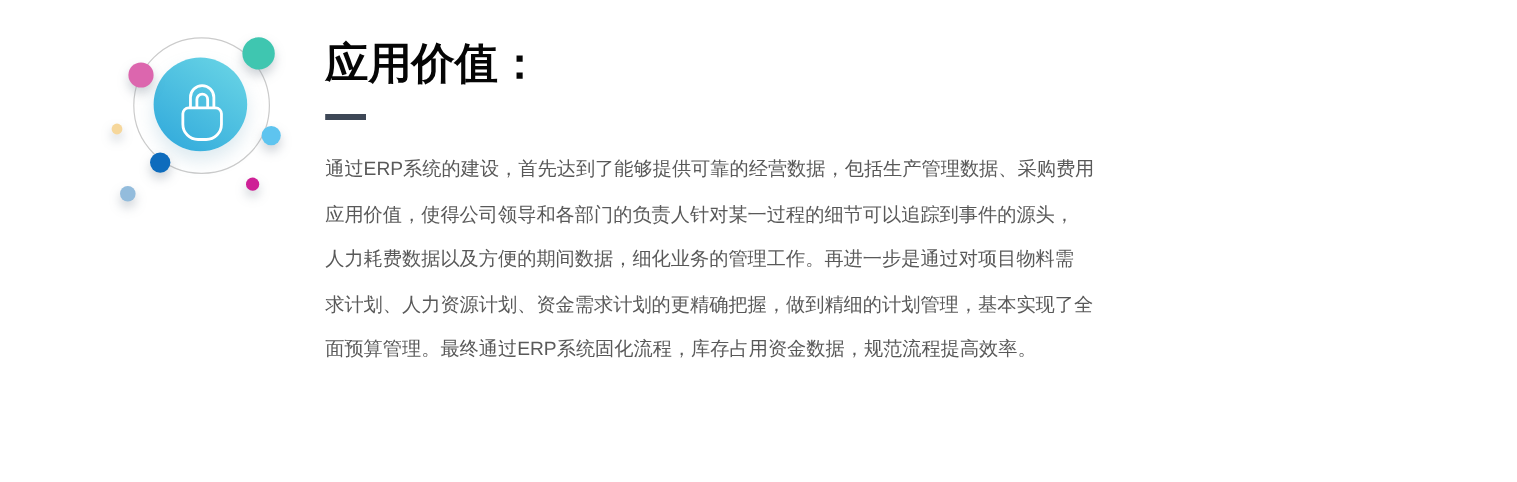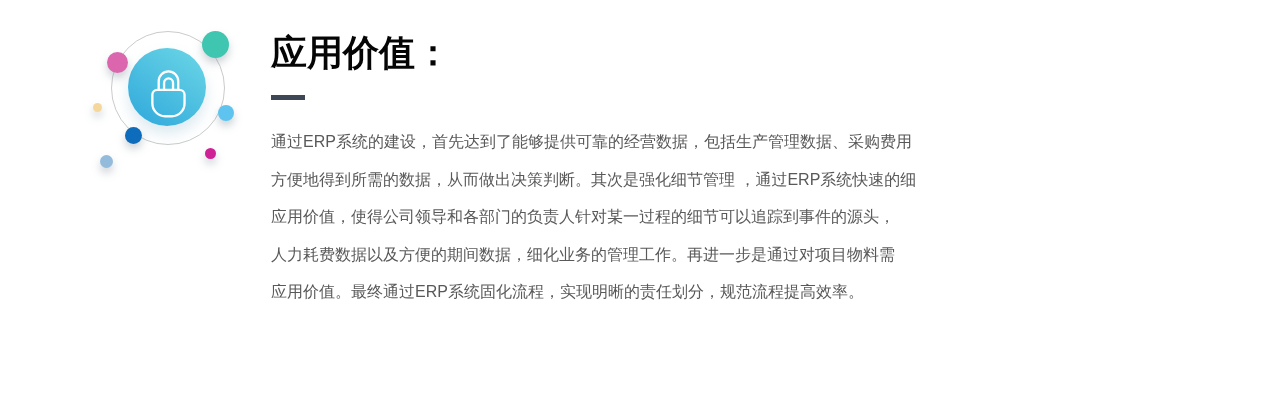--- a/index.html
+++ b/index.html
@@ -94,19 +94,19 @@
         <span class="dot" style="left: 99.5px; top: 154.5px; width: 13px; height: 13px; background: rgb(147, 188, 220);"></span>
         <span class="dot" style="left: 204.5px; top: 147.5px; width: 11px; height: 11px; background: rgb(206, 33, 150);"></span>
       </div>
   </div>
 
   <h1 class="title">应用价值：</h1>
   <div class="accent-bar"></div>
 
   <div class="paragraph" id="paragraph" style="color: rgb(89, 89, 89);">
       <div class="line">通过ERP系统的建设，首先达到了能够提供可靠的经营数据，包括生产管理数据、采购费用</div>
-      <div class="line">方便地得到所需的数据，从而做出决策判断。其次是强化细节管理 ，通过ERP系统快速的细</div>
       <div class="line">应用价值，使得公司领导和各部门的负责人针对某一过程的细节可以追踪到事件的源头，</div>
       <div class="line">人力耗费数据以及方便的期间数据，细化业务的管理工作。再进一步是通过对项目物料需</div>
-      <div class="line">应用价值。最终通过ERP系统固化流程，实现明晰的责任划分，规范流程提高效率。</div>
+      <div class="line">求计划、人力资源计划、资金需求计划的更精确把握，做到精细的计划管理，基本实现了全</div>
+      <div class="line">面预算管理。最终通过ERP系统固化流程，库存占用资金数据，规范流程提高效率。</div>
     </div>
 
 </div>
 
 </body></html>

